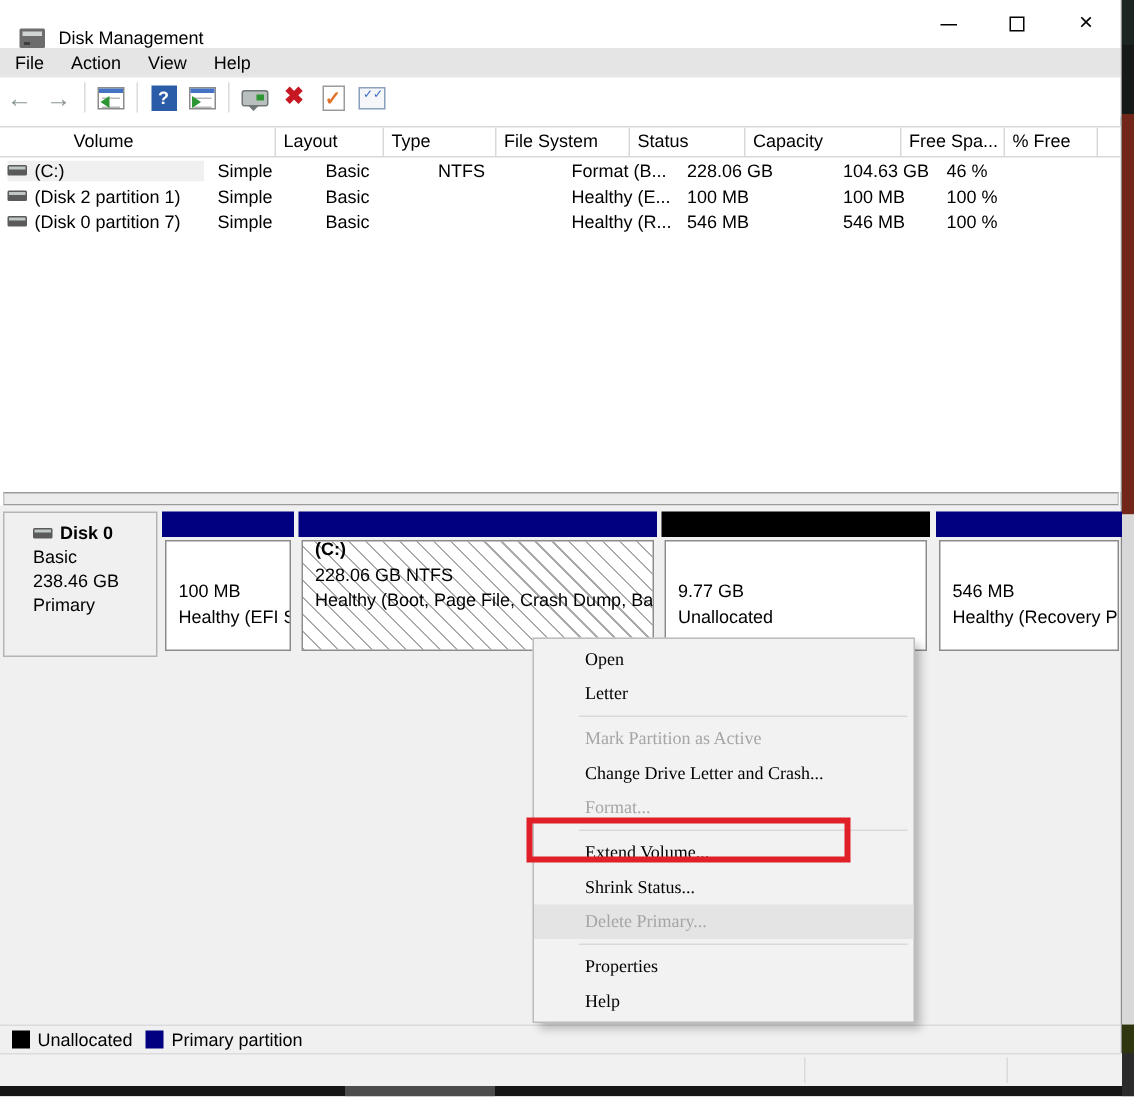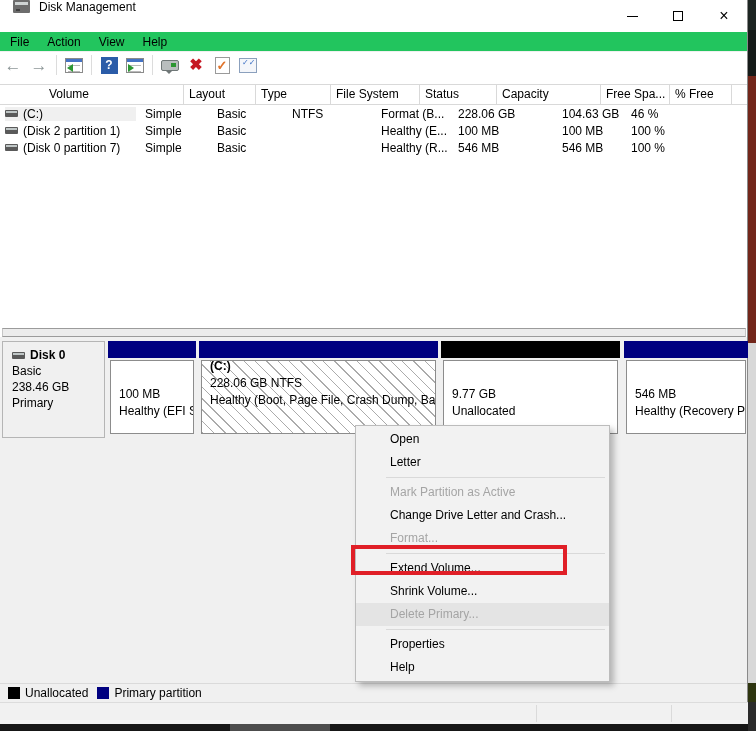--- a/index.html
+++ b/index.html
@@ -3,33 +3,33 @@
 <meta charset="utf-8">
 <style>
   * { margin:0; padding:0; box-sizing:border-box; }
   html,body { width:756px; height:731px; background:#fff; font-family:"Liberation Sans", sans-serif; }
   #stage { position:relative; width:756px; height:731px; overflow:hidden; background:#fff; font-size:12px; color:#000; }
 
   
   #window { position:absolute; left:0; top:0; width:748px; height:731px; background:#fff; border-right:1px solid #8a8a8a; }
 
   
-  .titlebar { position:absolute; left:0; top:0; width:100%; height:32px; background:#fff; display:flex; align-items:flex-start; }
+  .titlebar { position:absolute; left:0; top:0; width:100%; height:32px; background:#fff; display:flex; align-items:flex-end; }
   .app-icon { width:17px; height:13px; margin-left:13px; position:relative; background:#6d6d6d; border-radius:1px; }
   .app-icon::before { content:""; position:absolute; left:2px; top:2px; right:2px; height:3px; background:#cfd4d4; }
   .app-icon::after { content:""; position:absolute; left:3px; bottom:2px; width:4px; height:2px; background:#3f3f3f; }
   .titlebar-title { margin-left:9px; font-size:12px; }
   .win-controls { position:absolute; right:0; top:0; height:32px; display:flex; }
   .win-btn { width:46px; height:32px; display:flex; align-items:center; justify-content:center; font-size:14px; color:#000; cursor:default; }
   .glyph-min { width:11px; height:1px; background:#000; display:inline-block; }
   .glyph-max { width:10px; height:10px; border:1px solid #000; display:inline-block; }
   .glyph-close { font-size:16px; font-weight:400; }
 
   
-  .menubar { position:absolute; left:0; top:32px; width:100%; height:20px; background:#22c55e; display:flex; align-items:flex-end; border-bottom:1px solid #f0f0f0; }
+  .menubar { position:absolute; left:0; top:32px; width:100%; height:20px; background:#e5e5e5; display:flex; align-items:flex-end; border-bottom:1px solid #f0f0f0; }
   .menubar .menu-item { padding:2px 9px; font-size:12px; }
   .menubar .menu-item:first-child { padding-left:10px; }
 
   
   .toolbar { position:absolute; left:0; top:52px; width:100%; height:26px; background:#fff; display:flex; align-items:center; }
   .tb-sep { width:1px; height:20px; background:#dcdcdc; margin:0 4px; }
   .tb-btn { width:26px; height:24px; display:flex; align-items:center; justify-content:center; position:relative; }
   .arrow-glyph { font-size:17px; font-weight:bold; color:#8d9798; line-height:1; }
   .mini-table { width:18px; height:15px; border:1px solid #8b8b8b; background:#fff; position:relative; }
   .mini-table::before { content:""; position:absolute; left:0; top:0; right:0; height:3px; background:#4472c4; }
@@ -55,21 +55,21 @@
   .vol-flex { display:flex; align-items:center; gap:5px; }
   .disk-glyph { width:13px; height:7px; background:#5a5a5a; border-radius:1px; position:relative; flex:0 0 auto; }
   .disk-glyph::before { content:""; position:absolute; left:1px; top:1px; right:1px; height:2px; background:#bfc6c6; }
   .row-selected-bg { background:#f0f0f0; }
 
   
   .splitter { position:absolute; left:2px; top:328px; width:744px; height:9px; background:#ececec; border:1px solid #9b9b9b; border-left-color:#c6c6c6; border-right-color:#c6c6c6; }
 
   
   .graphview { position:absolute; left:0; top:337px; width:100%; height:346px; background:#f0f0f0; }
-  .disk-panel { position:absolute; left:2px; top:4px; width:103px; height:97px; background:#f0f0f0; border:1px solid #b5b5b5; padding:6px 0 0 9px; }
+  .disk-panel { position:absolute; left:2px; top:4px; width:103px; height:97px; background:#f0f0f0; border:1px solid #b5b5b5; padding:6px 0 0 19px; }
   .disk-title { display:flex; align-items:center; gap:5px; font-weight:bold; font-size:12px; }
   .disk-panel .line { font-size:12px; margin-top:2px; }
   .partition { position:absolute; top:4px; height:97px; }
   .part-bar { height:17px; width:100%; }
   .part-body { position:absolute; left:2px; right:2px; top:19px; bottom:4px; background:#fff; border:1px solid #8c8c8c; overflow:hidden; display:flex; flex-direction:column; justify-content:flex-end; padding:0 0 13px 8px; }
   .part-body.hatched { background-image:repeating-linear-gradient(45deg, #ababab 0 1px, transparent 1px 8px); padding-bottom:24px; }
   .part-line { font-size:12px; white-space:nowrap; line-height:17px; }
   .part-title { font-weight:bold; }
 
   
@@ -87,21 +87,21 @@
   
   .rightstrip { position:absolute; right:0; top:0; width:8px; height:731px; }
   .rightstrip .s1 { position:absolute; top:0; height:30px; width:100%; background:#1d2522; }
   .rightstrip .s2 { position:absolute; top:30px; height:46px; width:100%; background:#151a18; }
   .rightstrip .s3 { position:absolute; top:76px; height:267px; width:100%; background:#72261a; }
   .rightstrip .s4 { position:absolute; top:343px; height:340px; width:100%; background:#d8d8d8; }
   .rightstrip .s5 { position:absolute; top:683px; height:19px; width:100%; background:#2e350f; }
   .rightstrip .s6 { position:absolute; top:702px; height:29px; width:100%; background:#2b2b2b; }
 
   
-  .context-menu { position:absolute; left:355px; top:425px; width:255px; background:#f2f2f2; border:1px solid #bcbcbc; box-shadow:4px 4px 6px rgba(0,0,0,0.25); padding:2px 0; z-index:10; }
+  .context-menu { position:absolute; left:355px; top:425px; width:255px; background:#f2f2f2; border:1px solid #bcbcbc; box-shadow:4px 4px 6px rgba(0,0,0,0.25); padding:2px 0; z-index:10;font-family:Liberation Serif, serif; }
   .cm-item { height:23px; line-height:23px; padding-left:34px; font-size:12px; white-space:nowrap; }
   .cm-item.disabled { color:#a5a5a5; }
   .cm-item.hoverband { background:#e4e4e4; }
   .cm-sep { height:1px; background:#d9d9d9; margin:3px 4px 3px 30px; }
 
   
   .annotation-box { position:absolute; left:351px; top:545px; width:216px; height:30px; border:4px solid #e01f27; z-index:20; pointer-events:none; }
 </style>
 </head>
 <body>
@@ -309,21 +309,21 @@
 
   <div class="context-menu">
     <div class="cm-item">Open</div>
     <div class="cm-item">Letter</div>
     <div class="cm-sep"></div>
     <div class="cm-item disabled">Mark Partition as Active</div>
     <div class="cm-item">Change Drive Letter and Crash...</div>
     <div class="cm-item disabled">Format...</div>
     <div class="cm-sep"></div>
     <div class="cm-item">Extend Volume...</div>
-    <div class="cm-item">Shrink Volume...</div>
+    <div class="cm-item">Shrink Status...</div>
     <div class="cm-item disabled hoverband">Delete Primary...</div>
     <div class="cm-sep"></div>
     <div class="cm-item">Properties</div>
     <div class="cm-item">Help</div>
   </div>
 
   <div class="annotation-box"></div>
 </div>
 
 </body></html>

